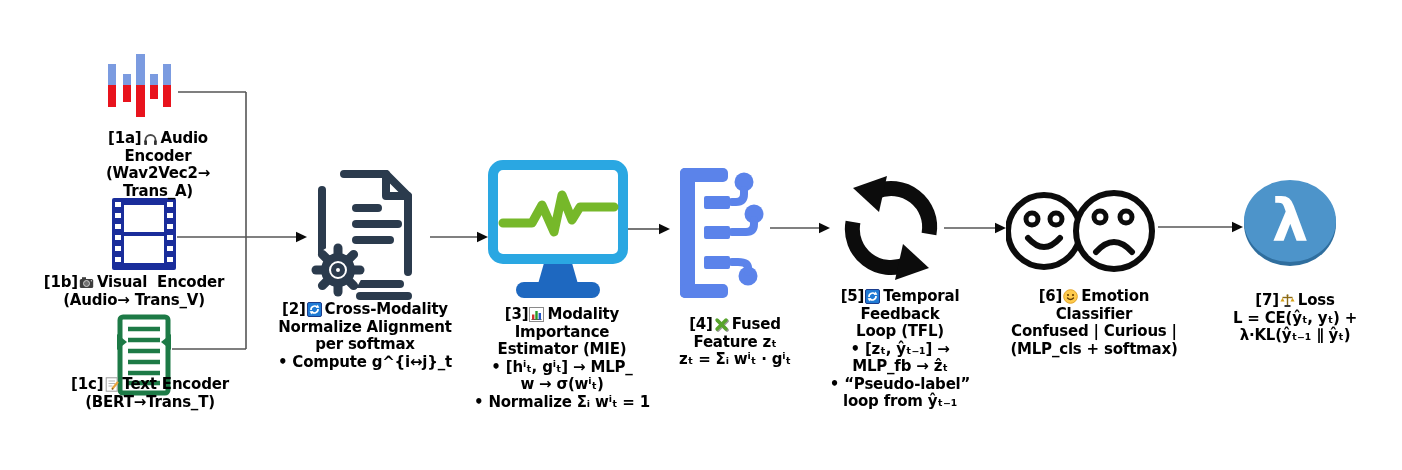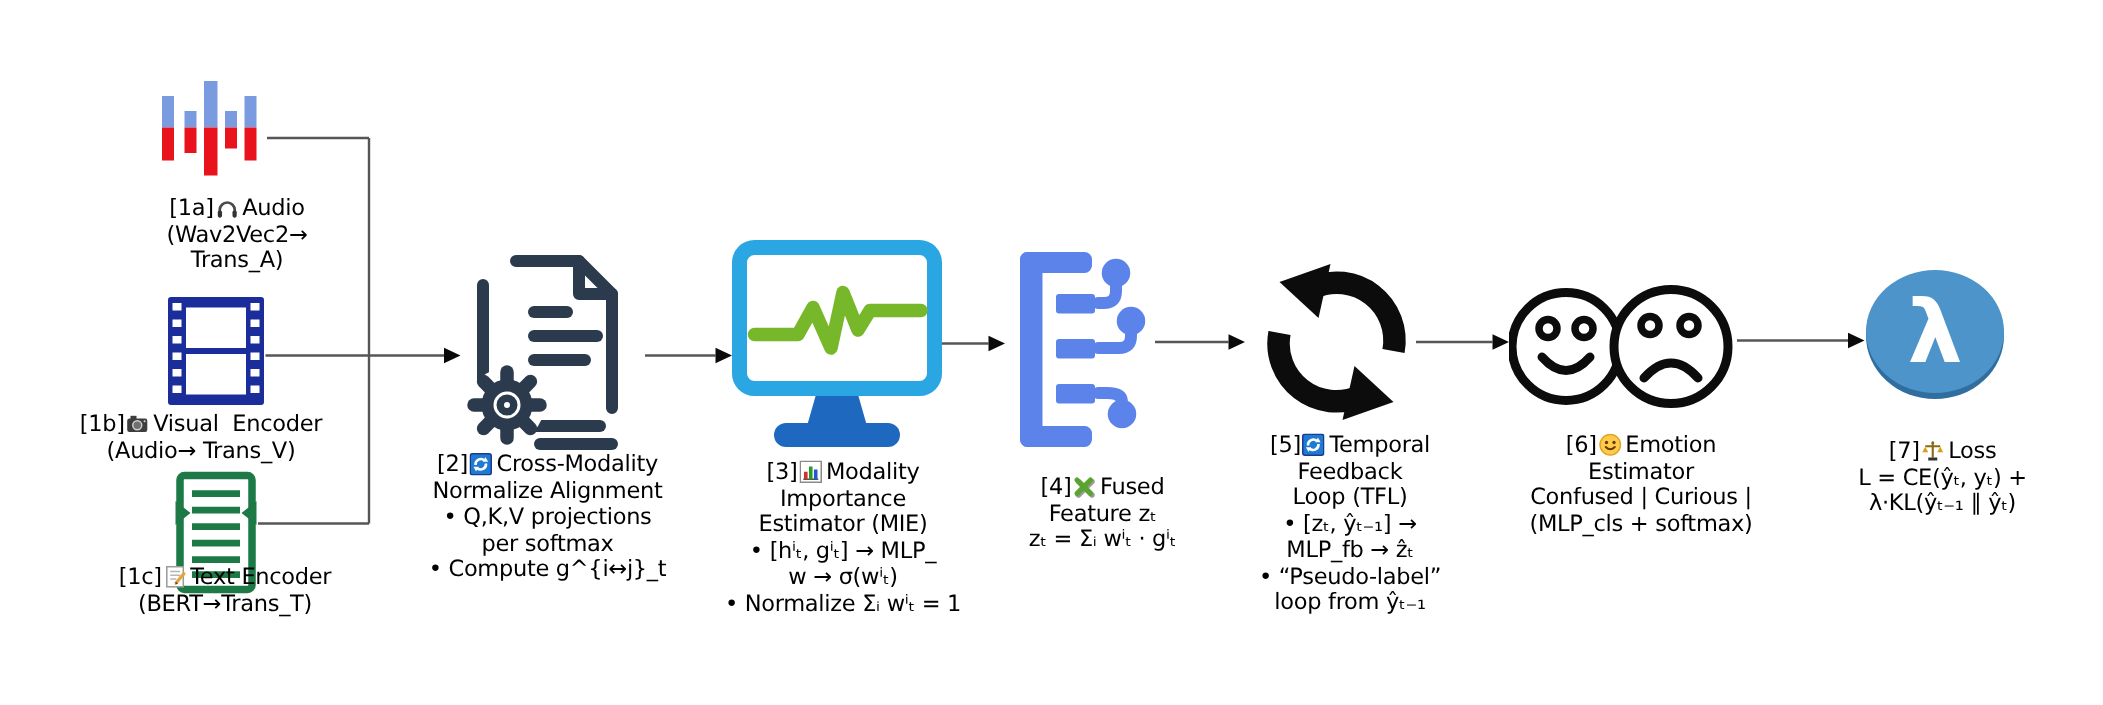--- a/index.html
+++ b/index.html
@@ -1,19 +1,19 @@
 <!DOCTYPE html>
 <html><head>
 <meta charset="utf-8">
 <style>
   html,body{margin:0;padding:0;background:#fff;}
   .page{position:relative;width:1402px;height:470px;background:#ffffff;overflow:hidden;
         font-family:"DejaVu Sans","Liberation Sans",sans-serif;color:#000;}
   .abs{position:absolute;}
-  .label{position:absolute;font-weight:400;font-size:15px;line-height:17.5px;
+  .label{position:absolute;font-weight:700;font-size:15px;line-height:17.5px;
          text-align:center;letter-spacing:-0.2px;}
   .lline{display:flex;justify-content:center;align-items:center;white-space:pre;}
   .ico{display:inline-flex;margin:0 3px 0 1px;align-items:center;}
   svg{display:block;}
 </style>
 </head>
 <body>
 
 <div class="page">
 
@@ -174,20 +174,21 @@
 
   <div class="label" style="left:58px;top:130px;width:200px">
     <div class="lline">
       <span>[1a]</span><span class="ico"><svg width="15" height="15" viewBox="0 0 15 15">
             <path d="M2.5 11 V9 a5 5 0 0 1 10 0 v2" fill="none" stroke="#4a4a4a" stroke-width="1.8"></path>
             <rect x="1.2" y="9.3" width="2.8" height="4.8" rx="1.2" fill="#333"></rect>
             <rect x="11" y="9.3" width="2.8" height="4.8" rx="1.2" fill="#333"></rect>
           </svg></span><span>Audio</span>
     </div>
     <div>
+        <div class="lline">Encoder</div>
         <div class="lline">(Wav2Vec2→</div>
         <div class="lline">Trans_A)</div>
       </div>
   </div>
 
   <div class="label" style="left:24px;top:274px;width:220px">
     <div class="lline">
       <span>[1b]</span><span class="ico"><svg width="15" height="15" viewBox="0 0 15 15">
             <rect x="3" y="2.2" width="4" height="2.5" fill="#3d3d3d"></rect>
             <rect x="0.8" y="4" width="13.4" height="9" rx="1.5" fill="#3d3d3d"></rect>
@@ -218,21 +219,20 @@
     <div class="lline">
       <span>[2]</span><span class="ico"><svg width="15" height="15" viewBox="0 0 15 15">
             <rect x="0.5" y="0.5" width="14" height="14" rx="1.5" fill="#1f7ad4" stroke="#1a3c8c" stroke-width="1"></rect>
             <path d="M4 8 A3.6 3.6 0 0 1 10 5 M11 7 A3.6 3.6 0 0 1 5 10" stroke="#fff" stroke-width="1.7" fill="none"></path>
             <polygon points="10.6,2.6 12.4,5.8 8.9,5.9" fill="#fff"></polygon>
             <polygon points="4.4,12.4 2.6,9.2 6.1,9.1" fill="#fff"></polygon>
           </svg></span><span>Cross-Modality</span>
     </div>
     <div>
         <div class="lline">Normalize Alignment</div>
-        <div class="lline">• Q,K,V projections</div>
         <div class="lline">per softmax</div>
         <div class="lline">• Compute g^{i↔j}_t</div>
       </div>
   </div>
 
   <div class="label" style="left:448px;top:306px;width:228px">
     <div class="lline">
       <span>[3]</span><span class="ico"><svg width="15" height="15" viewBox="0 0 15 15">
             <rect x="0.5" y="0.5" width="14" height="14" fill="#fff" stroke="#8a8a8a" stroke-width="1"></rect>
             <path d="M2.5 12.5 H12.5" stroke="#555" stroke-width="1"></path>
@@ -291,21 +291,21 @@
   <div class="label" style="left:978px;top:288px;width:232px">
     <div class="lline">
       <span>[6]</span><span class="ico"><svg width="15" height="15" viewBox="0 0 15 15">
             <circle cx="7.5" cy="7.5" r="6.8" fill="#ffcb4c" stroke="#e3a325" stroke-width="1"></circle>
             <circle cx="5" cy="6" r="1.1" fill="#663c00"></circle>
             <circle cx="10" cy="6" r="1.1" fill="#663c00"></circle>
             <path d="M4.5 9 Q7.5 12 10.5 9" stroke="#663c00" stroke-width="1.4" fill="none" stroke-linecap="round"></path>
           </svg></span><span>Emotion</span>
     </div>
     <div>
-        <div class="lline">Estimator</div>
+        <div class="lline">Classifier</div>
         <div class="lline">Confused | Curious |</div>
         <div class="lline">(MLP_cls + softmax)</div>
       </div>
   </div>
 
   <div class="label" style="left:1205px;top:292px;width:180px">
     <div class="lline">
       <span>[7]</span><span class="ico"><svg width="15" height="15" viewBox="0 0 15 15">
             <circle cx="7.5" cy="2.2" r="1" fill="#8a6914"></circle>
             <path d="M7.5 2.5 V12" stroke="#8a6914" stroke-width="1.4"></path>

